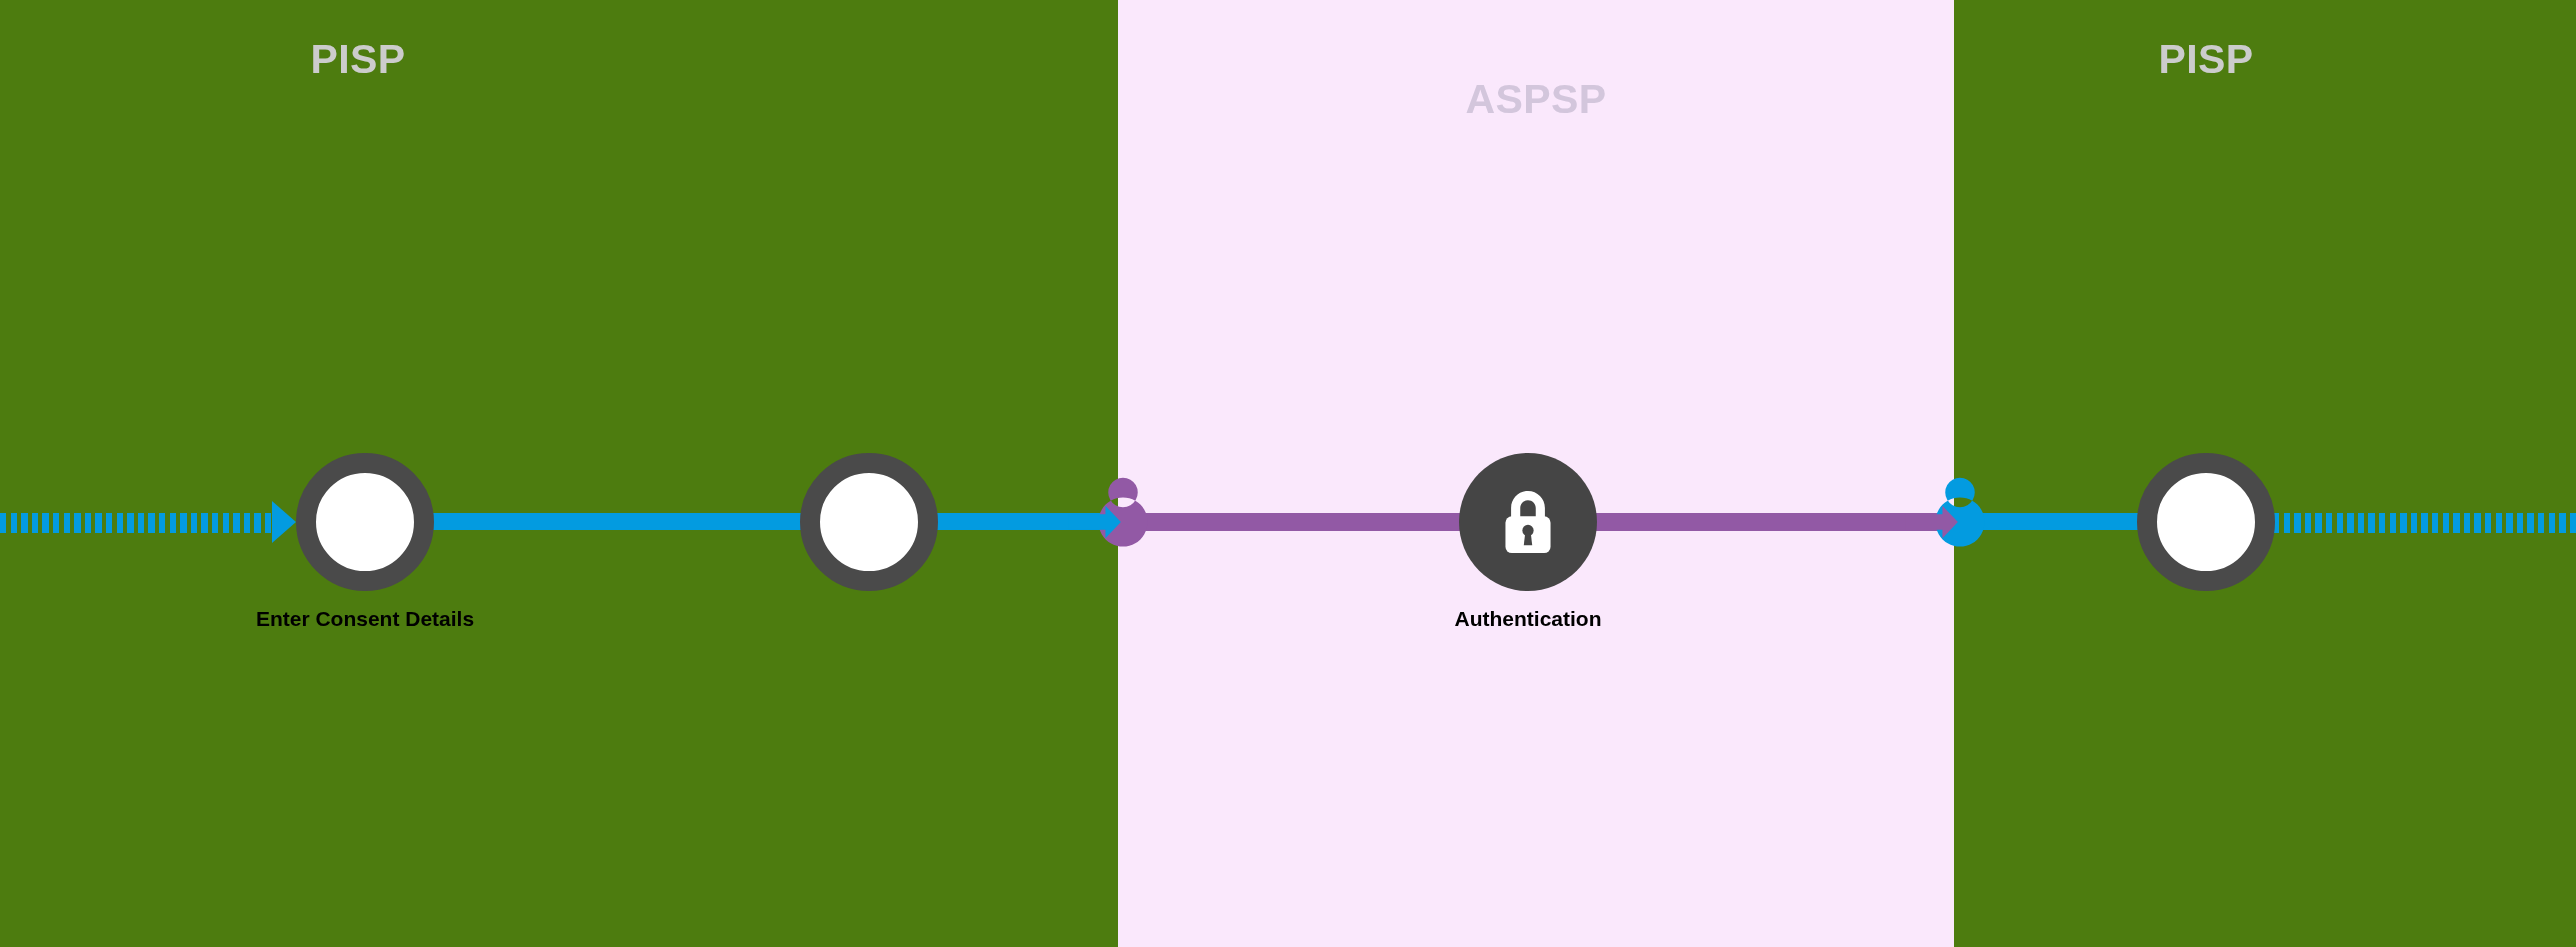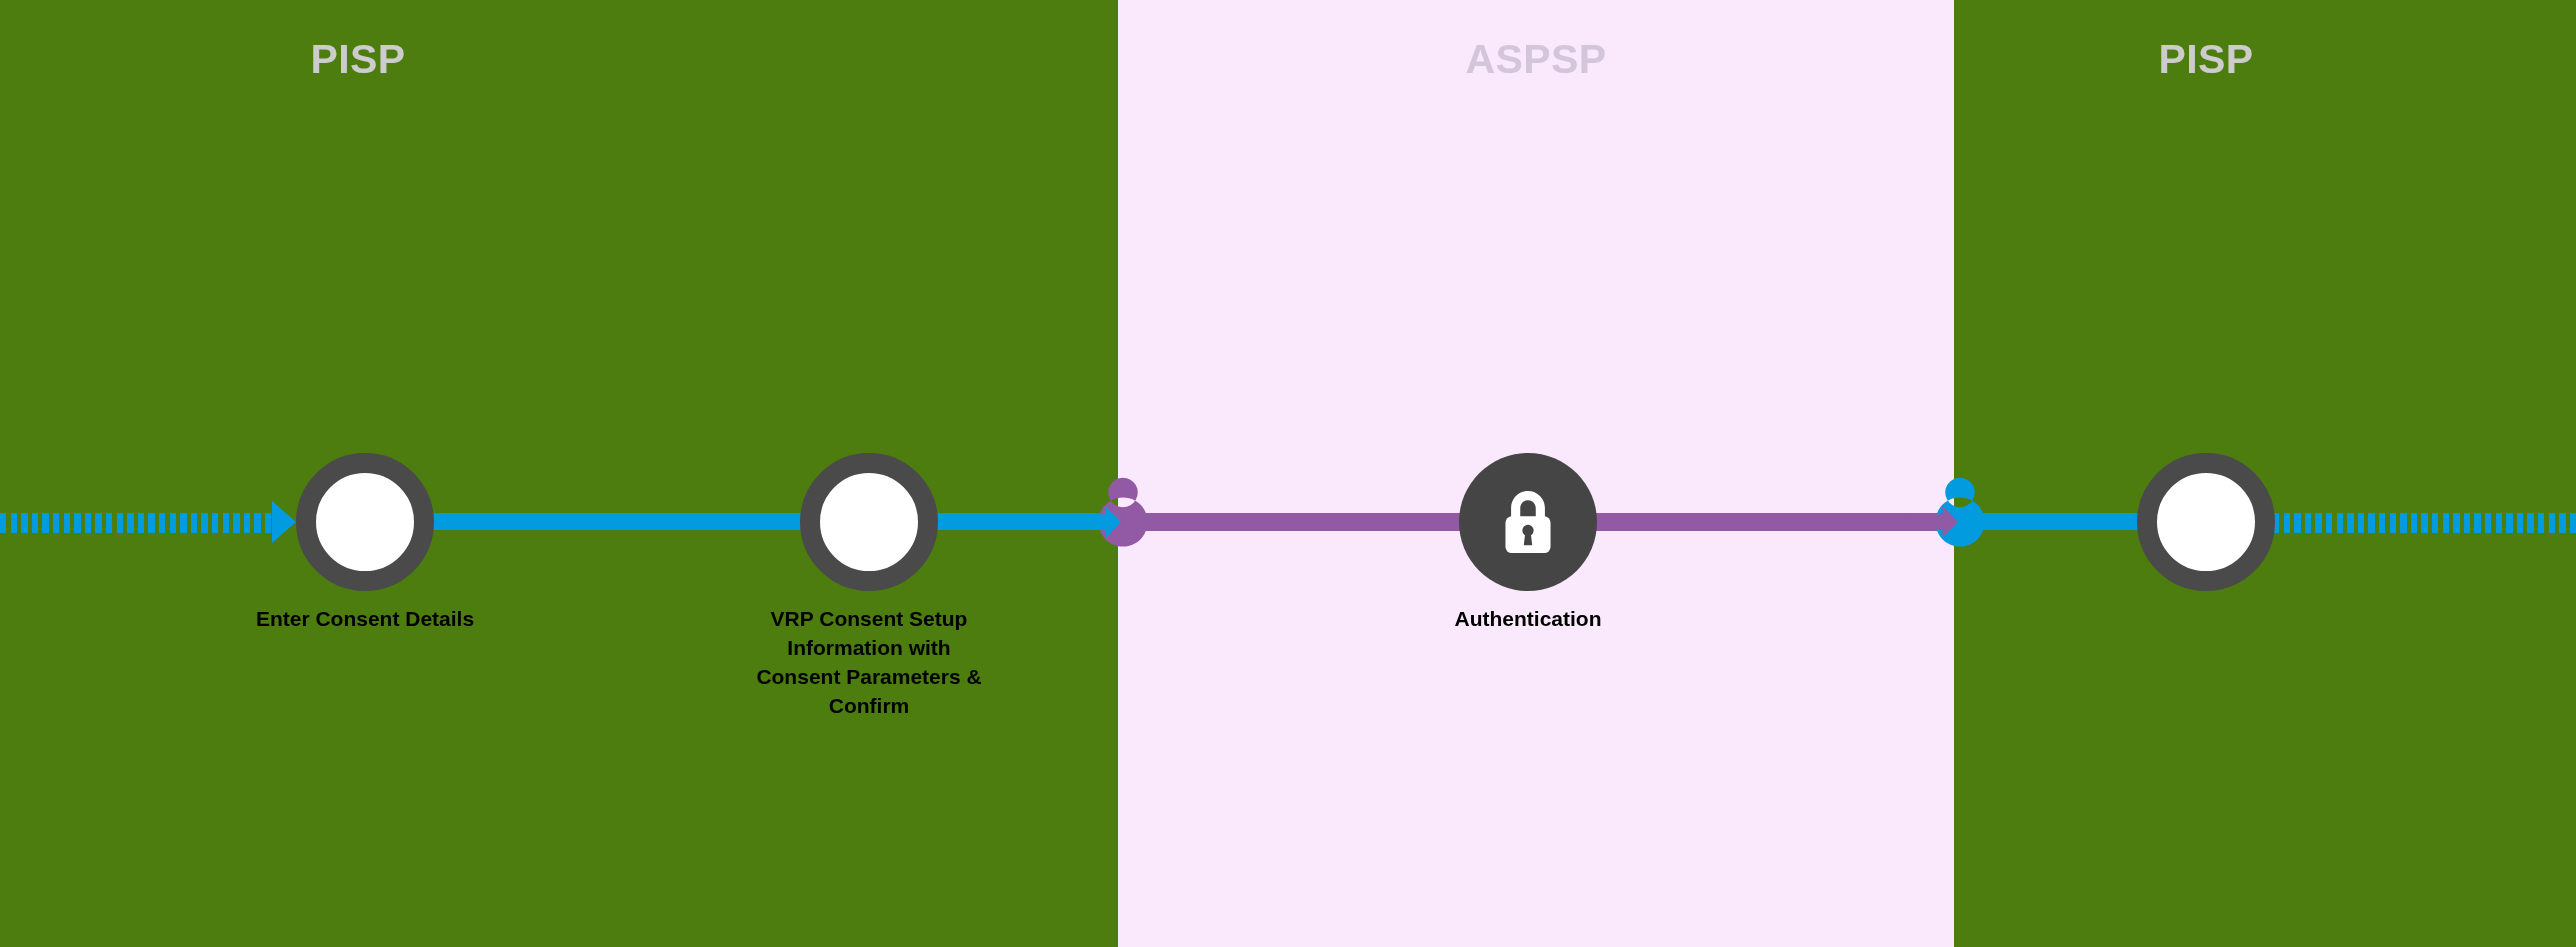--- a/index.html
+++ b/index.html
@@ -32,21 +32,21 @@
     position: absolute;
     top: 39px;
     transform: translateX(-50%);
     font-size: 41px;
     font-weight: bold;
     line-height: 1;
     letter-spacing: 0.4px;
     white-space: nowrap;
   }
   .zone-label.grey  { color: #cccccc; }
-  .zone-label.mauve { color: #d3c6dc; }
+  .zone-label.mauve { color: #d3c6dc; margin-top: 40px; }
 
   
   .seg {
     position: absolute;
     height: 17px;
     top: 513px;
   }
   .seg.blue   { background: #039be0; }
   .seg.purple { background: #9259a5; height: 18.3px; top: 513px; }
 
@@ -143,24 +143,20 @@
       <div class="seg blue" style="left: 1980px; width: 158px; background: rgb(3, 155, 224);"></div>
       <div class="seg dashed" style="left: 2273px; width: 303px;"></div>
     </div>
 
   <div class="arrow-head" id="start-arrow" style="left: 272px; border-left-color: rgb(3, 155, 224);"></div>
 
   <div class="node-ring" id="node-0" style="left: 365px; border-color: rgb(74, 74, 74); background: rgb(255, 255, 255);"></div>
   <div class="node-label" id="node-label-0" style="left: 365px; color: rgb(0, 0, 0);">Enter Consent Details</div>
 
   <div class="node-ring" id="node-1" style="left: 869px; border-color: rgb(74, 74, 74); background: rgb(255, 255, 255);"></div>
-  <div class="node-label" id="node-label-1" style="left: 869px; color: rgb(0, 0, 0);">VRP Consent Setup
-Information with
-Consent Parameters &amp;
-Confirm</div>
 
   <div class="node-solid" id="node-2" style="left: 1528px; background: rgb(69, 69, 69);">
     <span>
       <svg width="62" height="68" viewBox="0 0 88 96" aria-hidden="true">
 
         <path d="M44 4c-13.3 0-24 10.7-24 24v14h13V28c0-6.1 4.9-11 11-11s11 4.9 11 11v14h13V28c0-13.3-10.7-24-24-24z" fill="#ffffff"></path>
 
         <rect x="12" y="40" width="64" height="52" rx="9" ry="9" fill="#ffffff"></rect>
 
         <circle cx="44" cy="60" r="8" fill="#454545"></circle>

